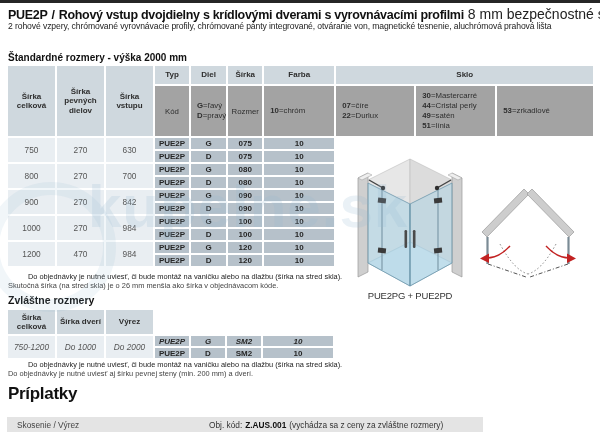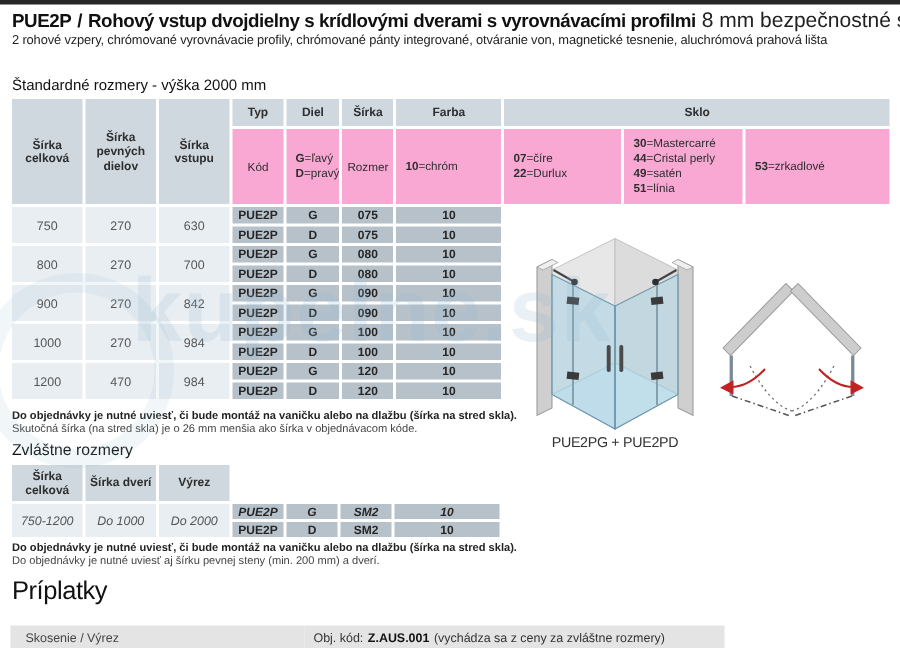--- a/index.html
+++ b/index.html
@@ -7,39 +7,39 @@
   .page{position:relative;width:600px;height:442px;background:#ffffff;overflow:hidden;
         font-family:"Liberation Sans","DejaVu Sans",sans-serif;color:#222;}
   .topbar{position:absolute;left:0;top:0;width:100%;height:3px;background:#262626;}
 
   
   .title-row{position:absolute;left:8px;top:5px;white-space:nowrap;}
   .tcode,.tsep,.tmain{font-weight:bold;font-size:12.5px;letter-spacing:-0.3px;color:#101010;}
   .tsep{margin:0 4px;}
   .tnote{font-size:14px;margin-left:4px;color:#222;}
   .subtitle{position:absolute;left:8px;top:21px;font-size:8.6px;color:#222;white-space:nowrap;letter-spacing:-0.1px;}
-  .sec-heading{position:absolute;left:8px;font-weight:normal;color:#111;}
+  .sec-heading{position:absolute;left:8px;font-weight:bold;color:#111;}
   #std-heading{top:52px;font-size:10px;}
   #sp-heading{top:294px;font-size:10.5px;}
   #pr-heading{top:384px;font-size:17px;letter-spacing:-0.3px;}
 
   
   table{border-collapse:separate;border-spacing:2px;position:absolute;table-layout:fixed;}
   td{font-size:8px;text-align:center;vertical-align:middle;padding:0;color:#333;overflow:hidden;}
   .hl{background:#cfd8de;font-weight:bold;color:#2e2e2e;line-height:1.15;}
-  .hd{background:#f9a8d4;font-size:7.8px;color:#2e2e2e;}
+  .hd{background:#a3a3a3;font-size:7.8px;color:#2e2e2e;}
   .left{text-align:left !important;padding-left:6px;line-height:1.3;}
   .dim{background:#e9eef2;color:#555;font-size:8.3px;font-weight:normal;}
   .code{background:#b6c1ca;font-weight:bold;font-size:8px;color:#262626;}
   .empty{background:transparent;}
   #std-table{left:6px;top:64px;}
   #sp-table{left:6px;top:308px;}
 
   .note{position:absolute;left:8px;font-size:7.4px;color:#222;white-space:nowrap;}
-  .bold{font-weight:bold;}
+  .bold{font-weight:normal;margin-left:20px;}
   #std-note1{top:272px;} #std-note2{top:281px;color:#444;}
   #sp-note1{top:360px;} #sp-note2{top:369px;color:#444;}
 
   
   .strip{position:absolute;top:417px;height:15px;background:#e4e4e4;font-size:8.3px;color:#444;
          display:flex;align-items:center;}
   #strip-left{left:7px;width:186px;padding-left:10px;}
   #strip-right{left:203px;width:274px;padding-left:6px;white-space:nowrap;color:#333;}
   #strip-right b{color:#111;}
   #strip-right .gap{margin-right:3px;}

